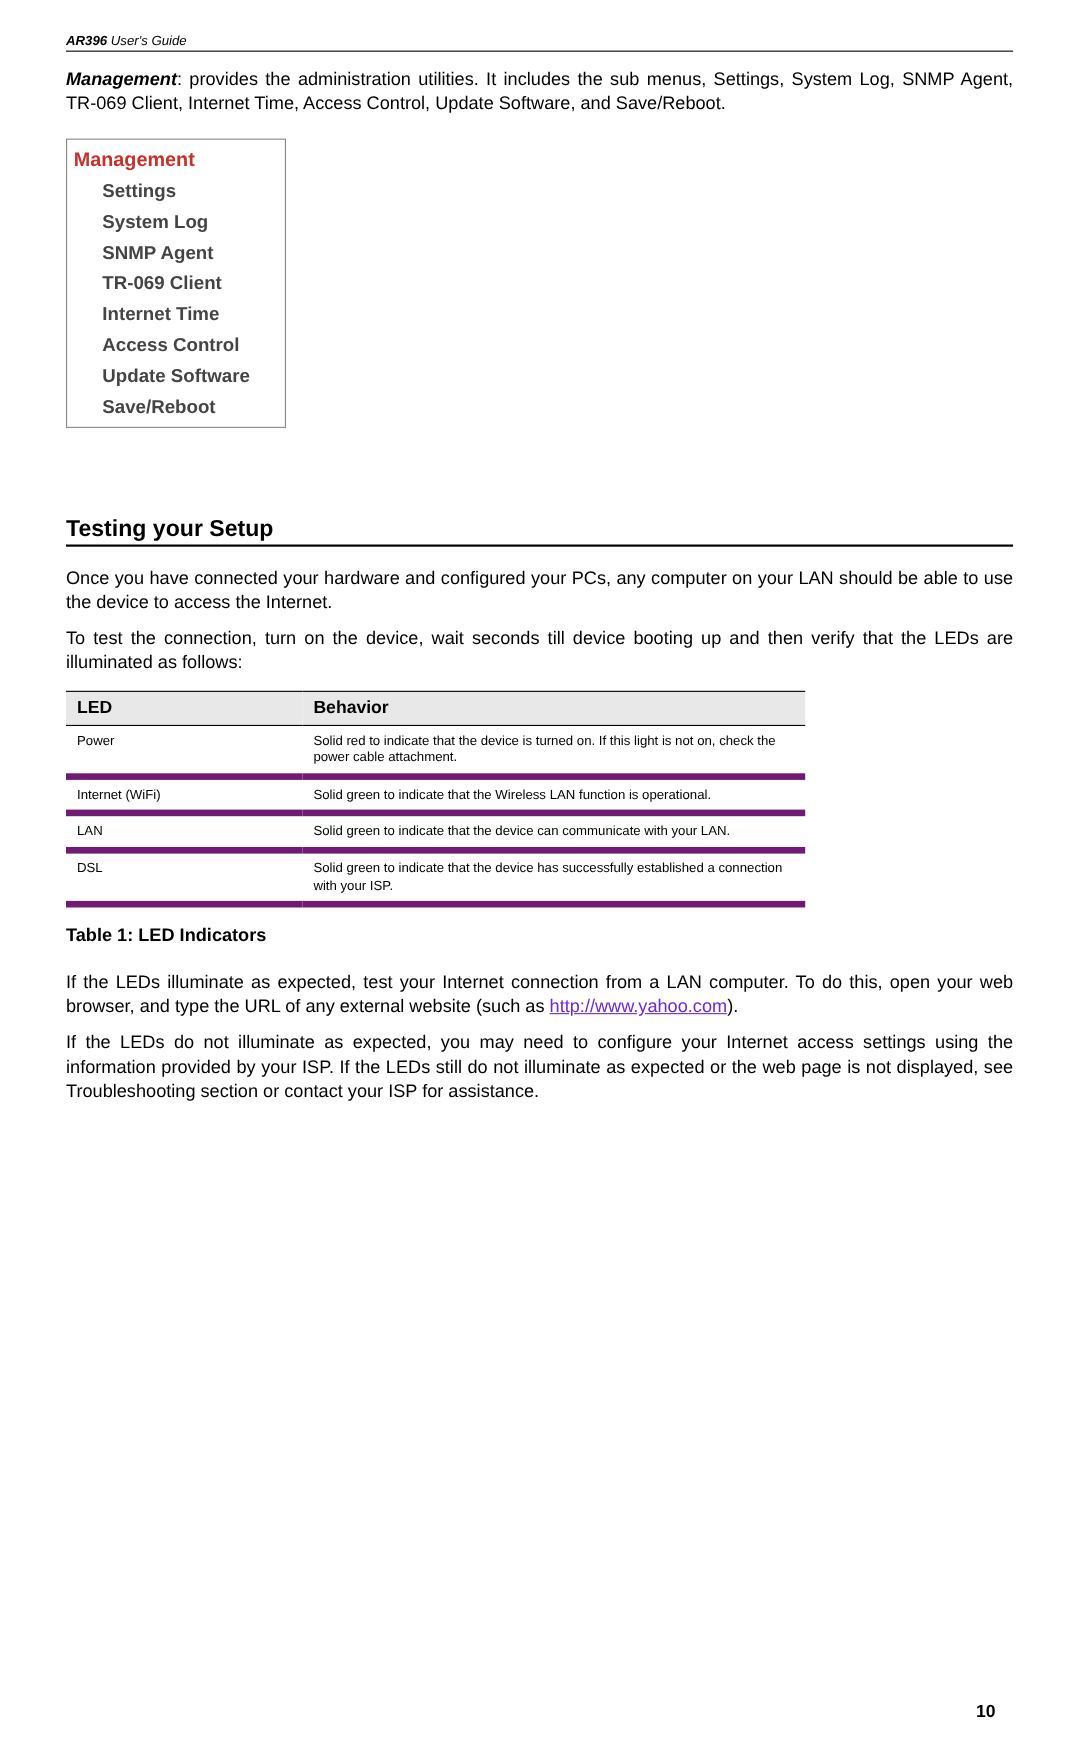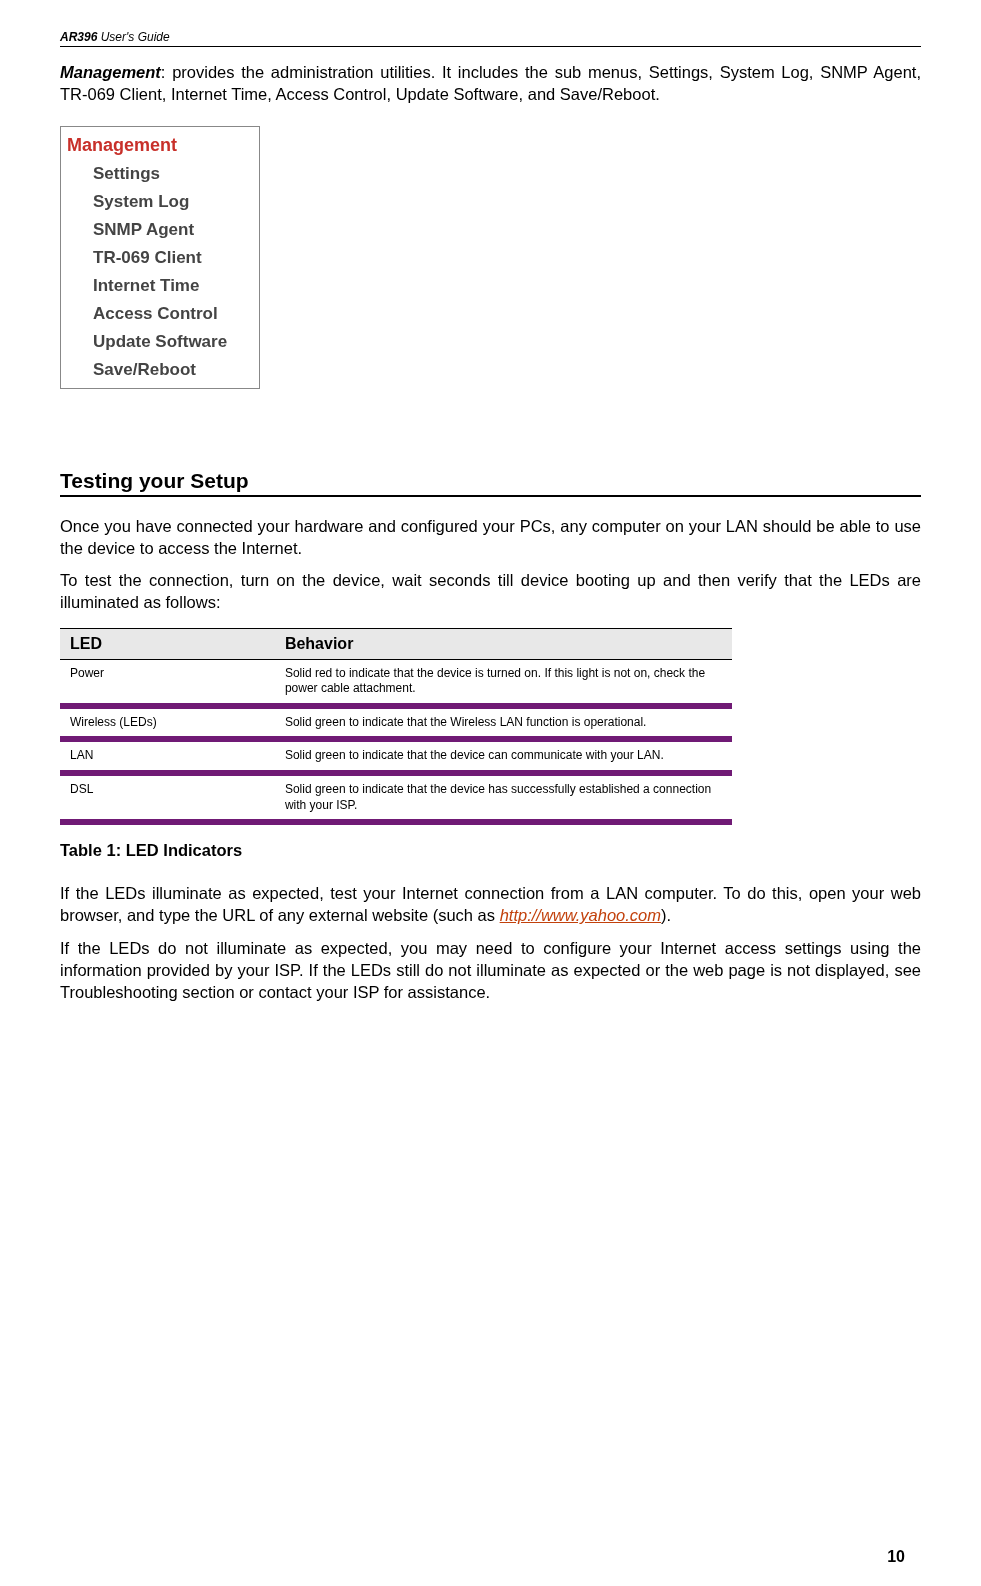--- a/index.html
+++ b/index.html
@@ -94,23 +94,22 @@
     vertical-align: top;
     line-height: 1.3;
   }
   table.led td.col1 { width: 32%; }
   .table-caption {
     font-weight: bold;
     font-size: 16.5px;
     margin: 14px 0 22px 0;
   }
   .link {
-    color: #c2410c;
+    color: #6d28d9;
     text-decoration: underline;
-    font-style: italic;
   }
   .bold { font-weight: bold; }
   .italic { font-style: italic; }
   .page-num {
     position: absolute;
     bottom: 20px;
     right: 76px;
     font-weight: bold;
     font-size: 16px;
   }
@@ -153,21 +152,21 @@
     <tbody>
         <tr>
       <th class="col1">LED</th>
       <th>Behavior</th>
     </tr>
     <tr>
       <td class="col1">Power</td>
       <td>Solid red to indicate that the device is turned on. If this light is not on, check the power cable attachment.</td>
     </tr>
     <tr>
-      <td class="col1">Wireless (LEDs)</td>
+      <td class="col1">Internet (WiFi)</td>
       <td>Solid green to indicate that the Wireless LAN function is operational.</td>
     </tr>
     <tr>
       <td class="col1">LAN</td>
       <td>Solid green to indicate that the device can communicate with your LAN.</td>
     </tr>
     <tr>
       <td class="col1">DSL</td>
       <td>Solid green to indicate that the device has successfully established a connection with your ISP.</td>
     </tr>

